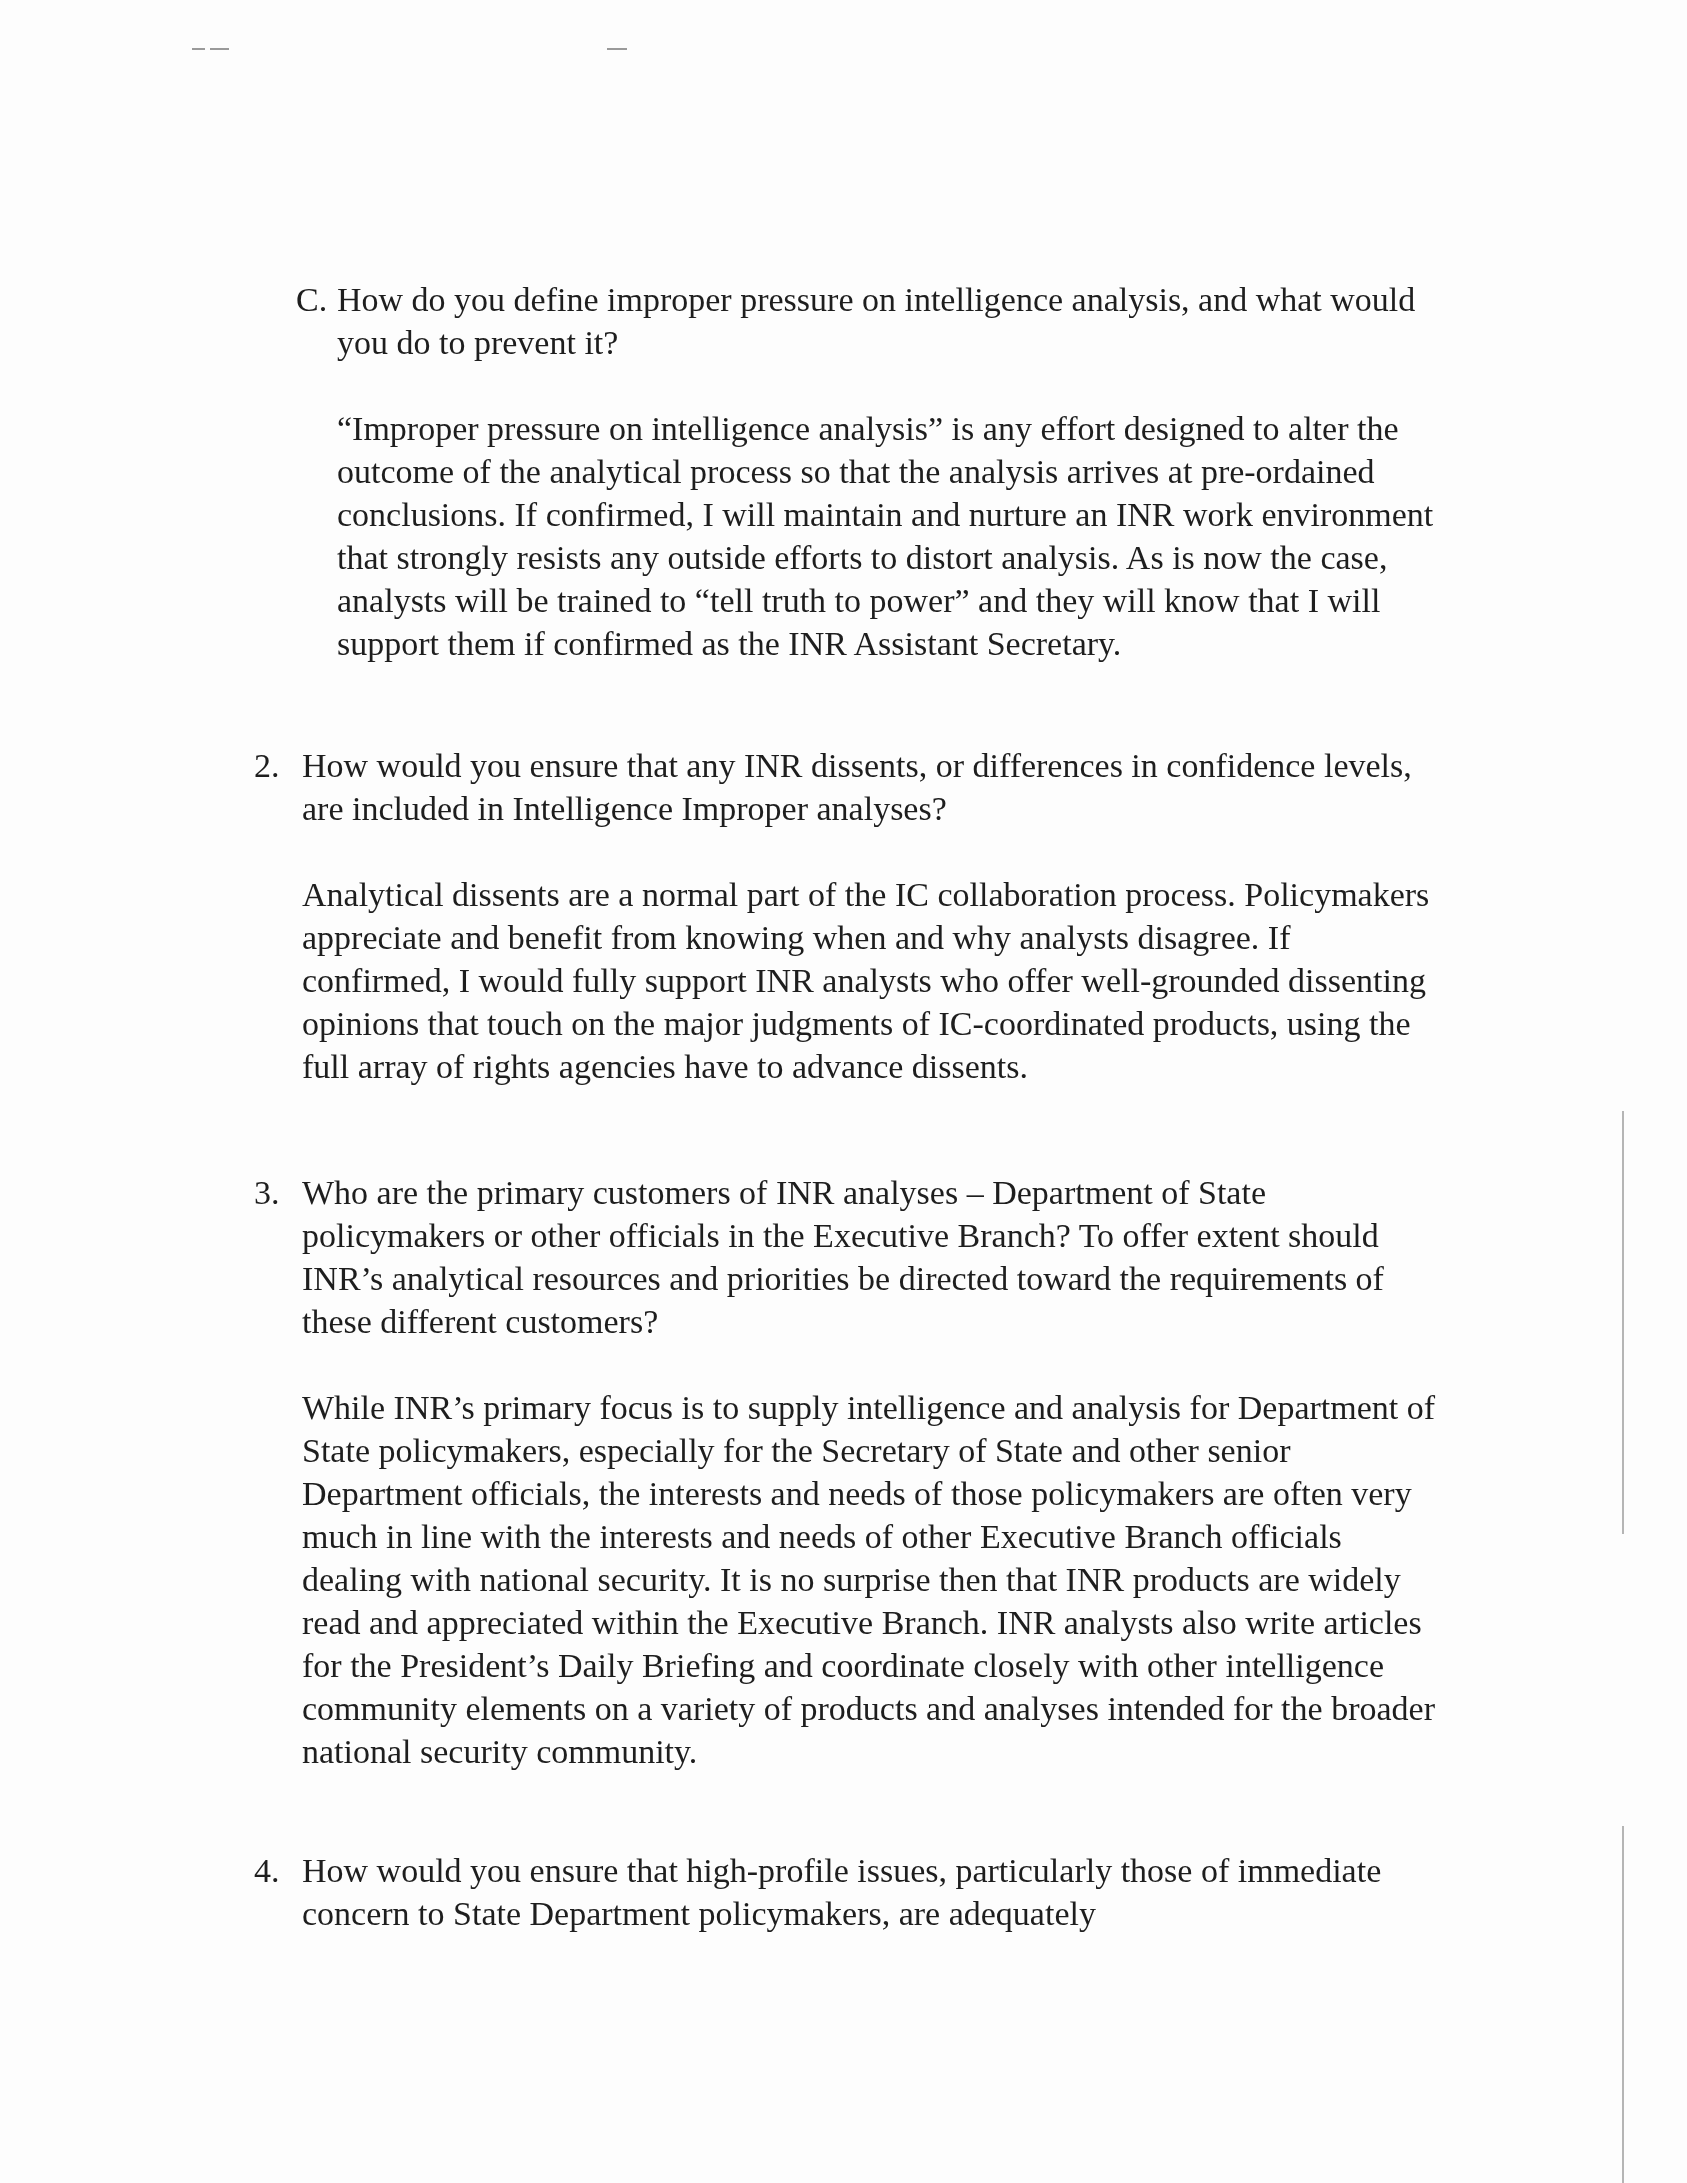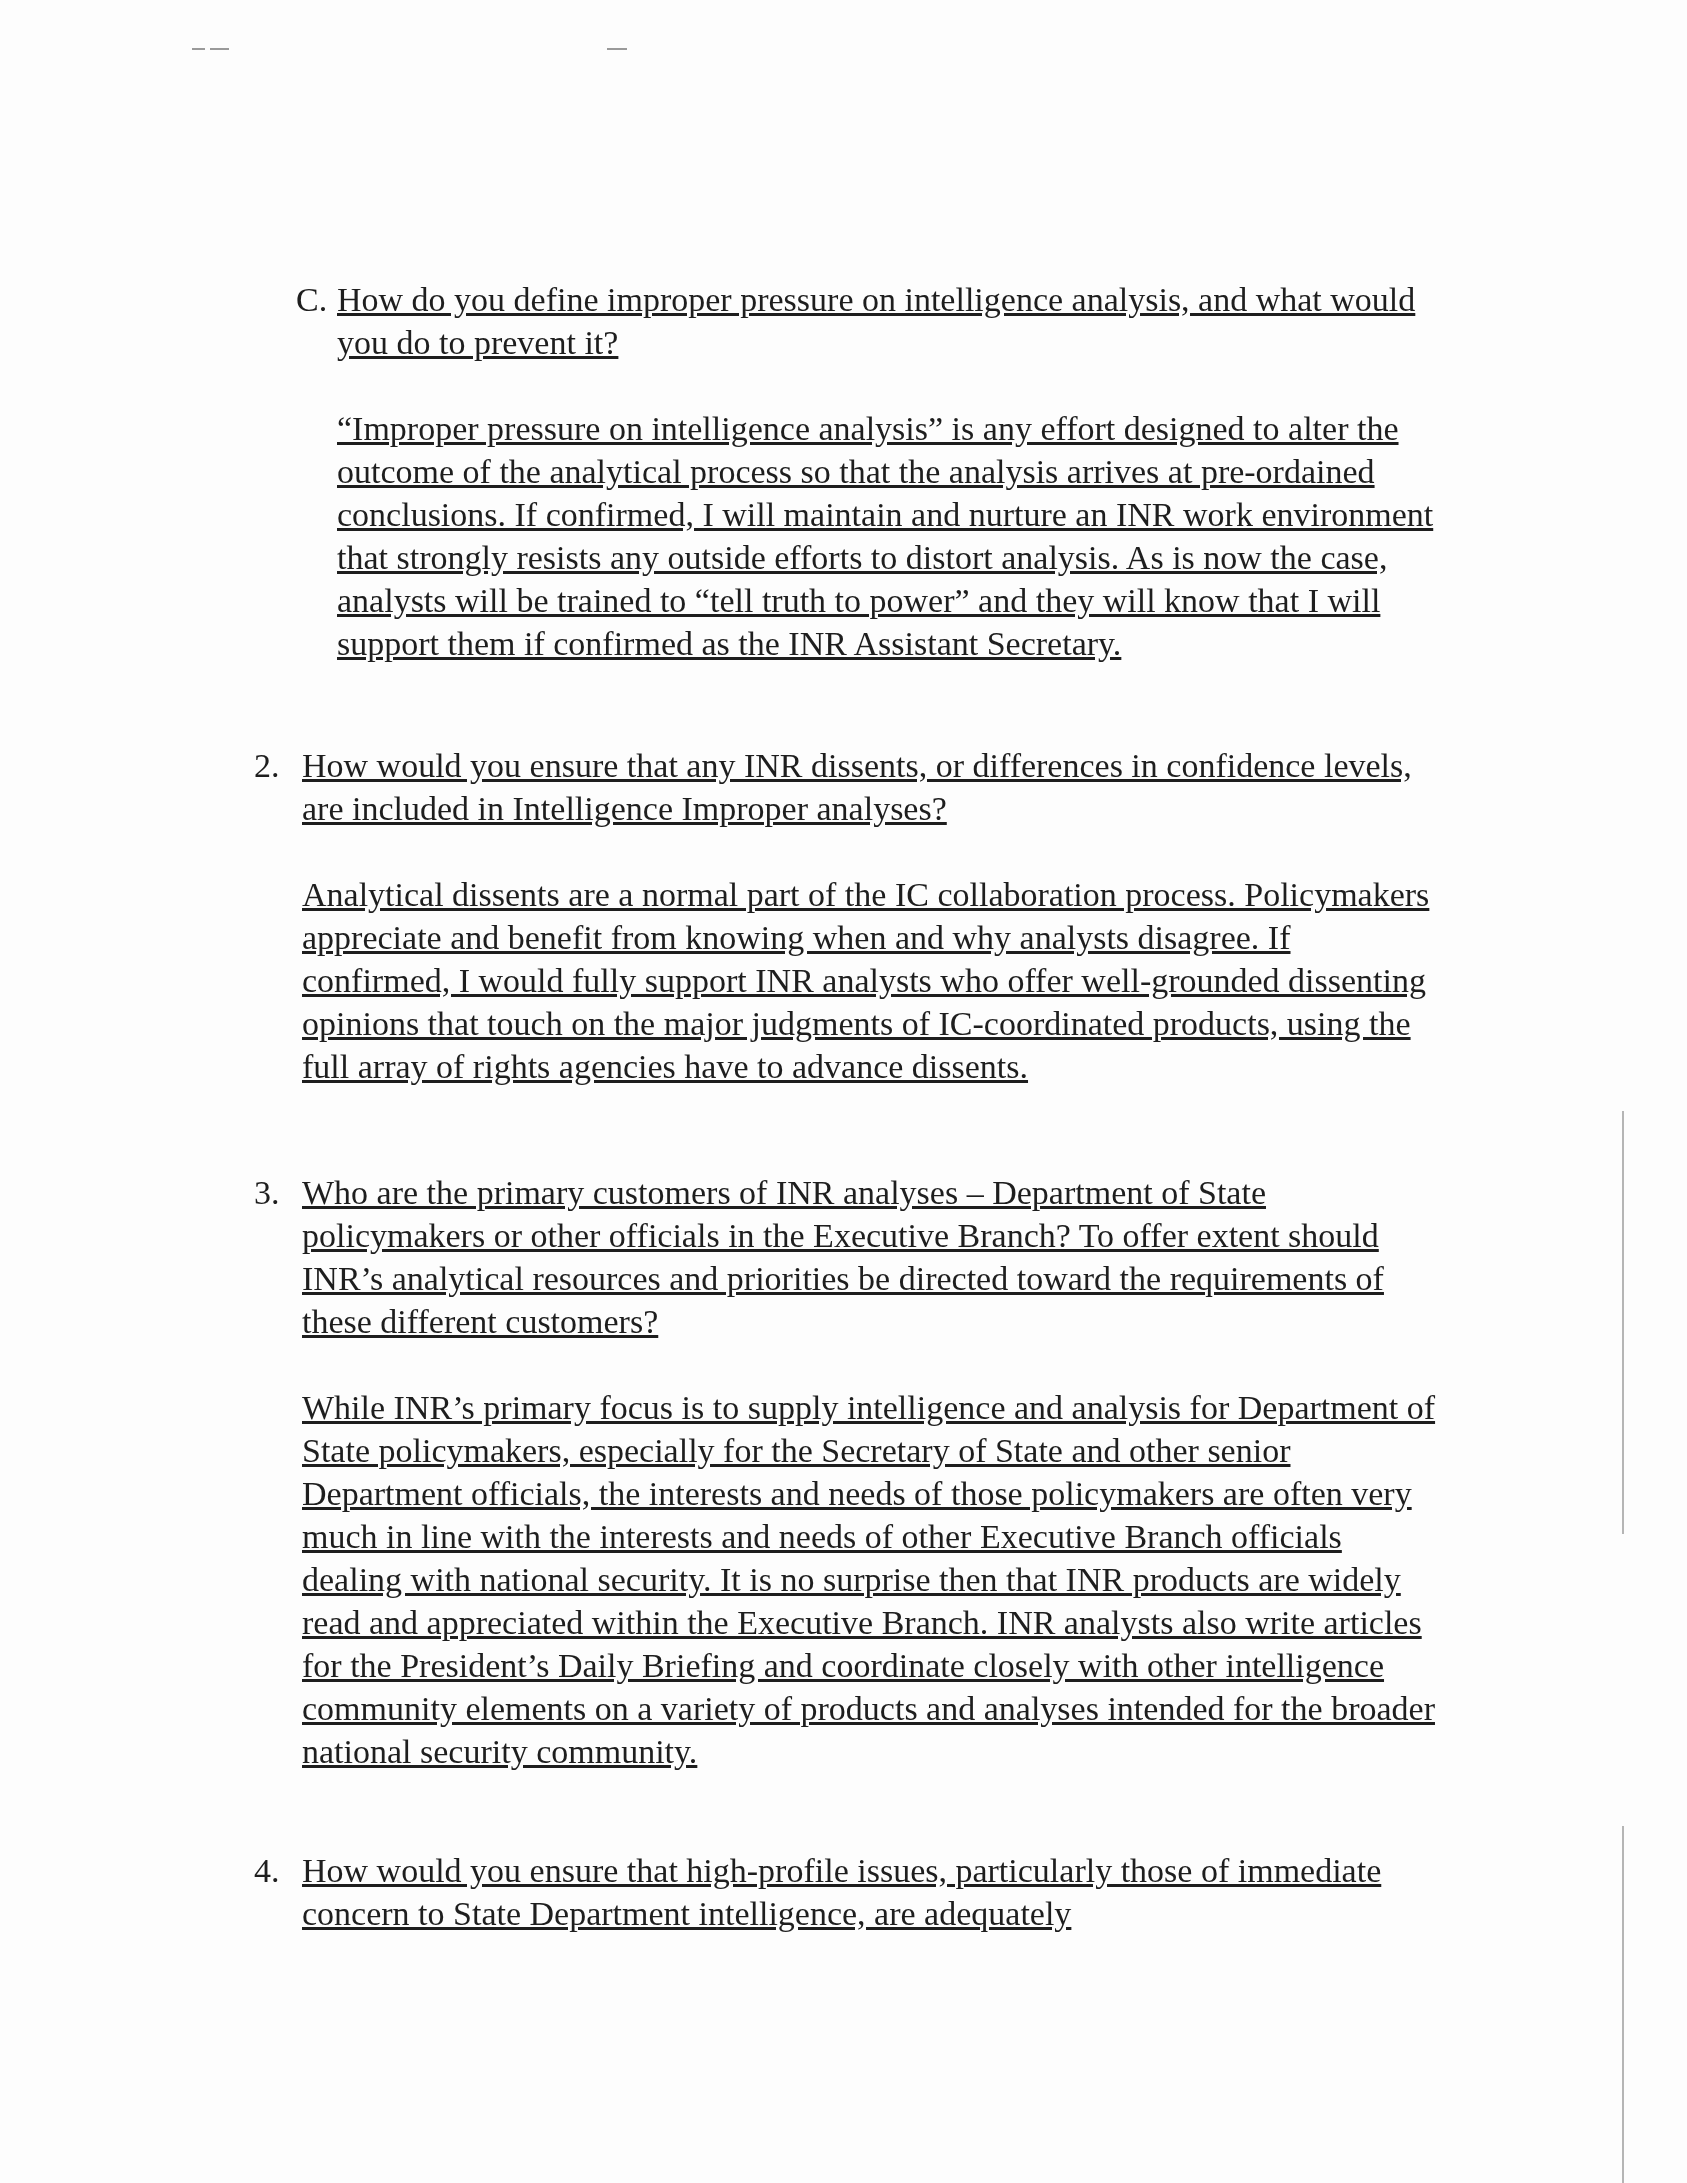--- a/index.html
+++ b/index.html
@@ -4,21 +4,21 @@
 <style>
   html, body { margin:0; padding:0; }
   body { width:1687px; height:2183px; background:#fdfdfd; position:relative; overflow:hidden;
          font-family:"Liberation Serif","DejaVu Serif",serif; color:#1e1e1e; }
   .mark { position:absolute; background:#9a9a9a; height:2px; }
   .edge { position:absolute; width:2px; background:#b5b5b5; }
   .block { position:absolute; font-size:34px; line-height:43px; }
   .q { display:flex; }
   .q .num { flex:0 0 auto; }
   .q .txt { flex:1; }
-  p { margin:0;text-decoration:underline; }
+  p { margin:0; }
 </style>
 </head>
 <body>
 
 <div class="mark" style="left:192px;top:48px;width:13.2px;"></div>
 <div class="mark" style="left:210px;top:48px;width:18.5px;"></div>
 <div class="mark" style="left:607px;top:48px;width:20px;"></div>
 <div class="edge" style="left:1622px;top:1111px;height:423px;"></div>
 <div class="edge" style="left:1622px;top:1826px;height:357px;"></div>
 
@@ -42,16 +42,16 @@
   <div class="q">
     <span class="num" style="width:48px;">3.</span>
     <p class="txt">Who are the primary customers of INR analyses – Department of State policymakers or other officials in the Executive Branch?  To offer extent should INR’s analytical resources and priorities be directed toward the requirements of these different customers?</p>
   </div>
   <p style="margin-left:48px;margin-top:43px;">While INR’s primary focus is to supply intelligence and analysis for Department of State policymakers, especially for the Secretary of State and other senior Department officials, the interests and needs of those policymakers are often very much in line with the interests and needs of other Executive Branch officials dealing with national security.  It is no surprise then that INR products are widely read and appreciated within the Executive Branch.  INR analysts also write articles for the President’s Daily Briefing and coordinate closely with other intelligence community elements on a variety of products and analyses intended for the broader national security community.</p>
 </div>
 
 <div class="block" style="left:254px;top:1849px;width:1184px;">
   <div class="q">
     <span class="num" style="width:48px;">4.</span>
-    <p class="txt">How would you ensure that high-profile issues, particularly those of immediate concern to State Department intelligence, are adequately</p>
+    <p class="txt">How would you ensure that high-profile issues, particularly those of immediate concern to State Department policymakers, are adequately</p>
   </div>
 </div>
 
 
 </body></html>

